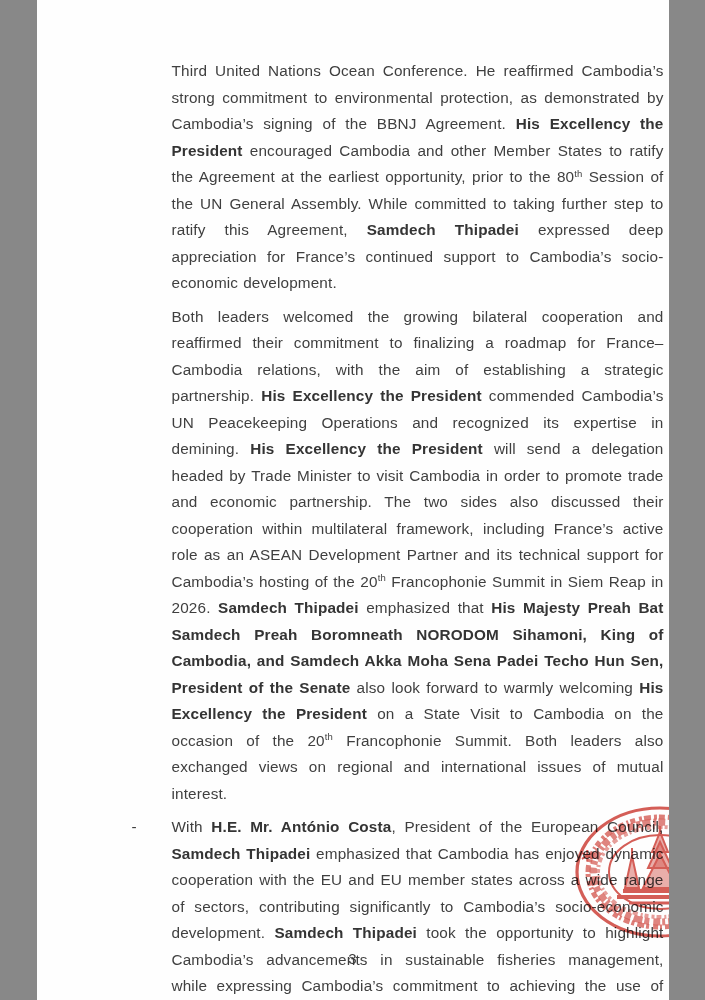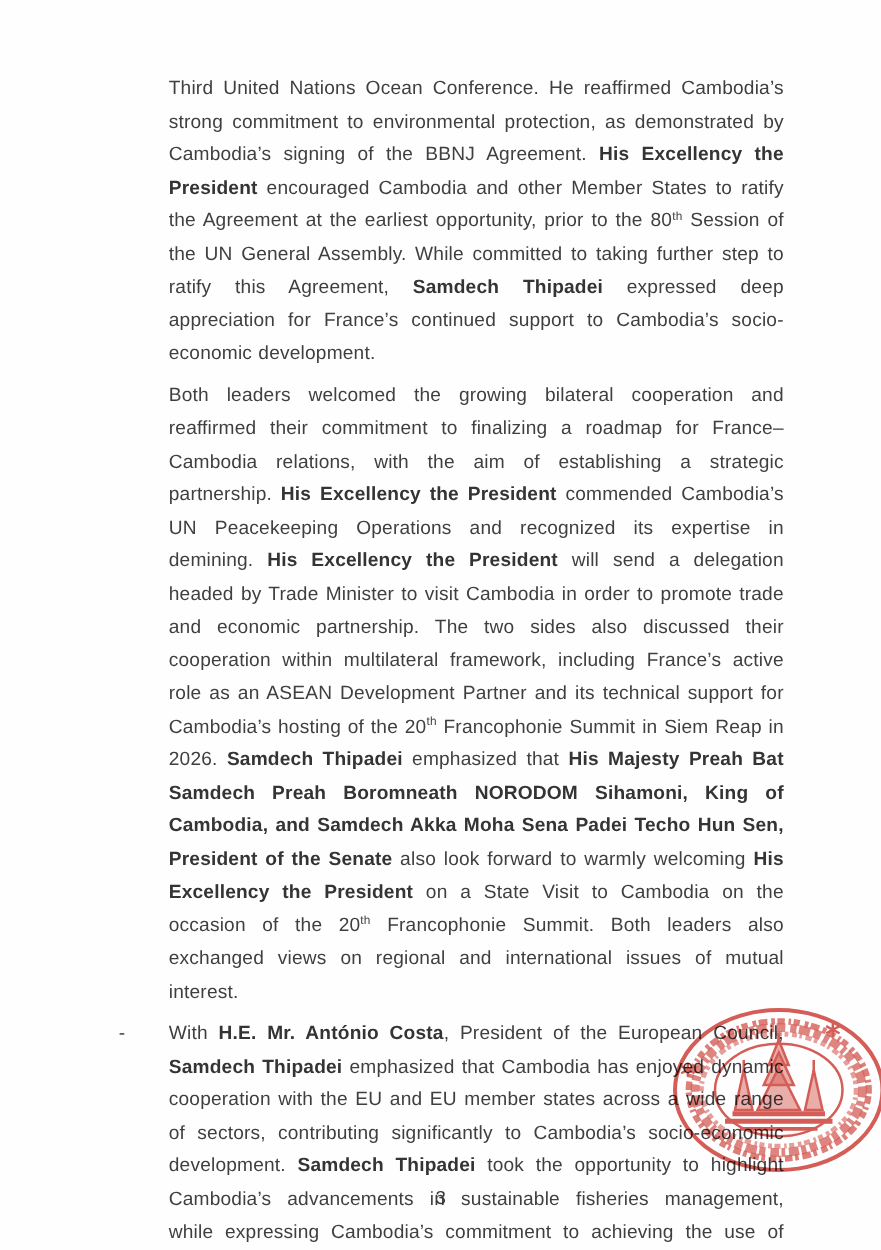--- a/index.html
+++ b/index.html
@@ -1,18 +1,18 @@
 <!DOCTYPE html>
 <html style="--stamp-color: #d0473f;"><head>
 <meta charset="utf-8">
 <style>
   html, body { margin: 0; padding: 0; background: #888; }
   .page {
     position: relative;
-    width: 705px;
+    width: 632px;
     height: 1000px;
     margin: 0 auto;
     background: #fefefe;
     overflow: hidden;
     font-family: "Liberation Sans", sans-serif;
     color: #3f3f3f;
   }
   .content {
     position: absolute;
     left: 135px;

